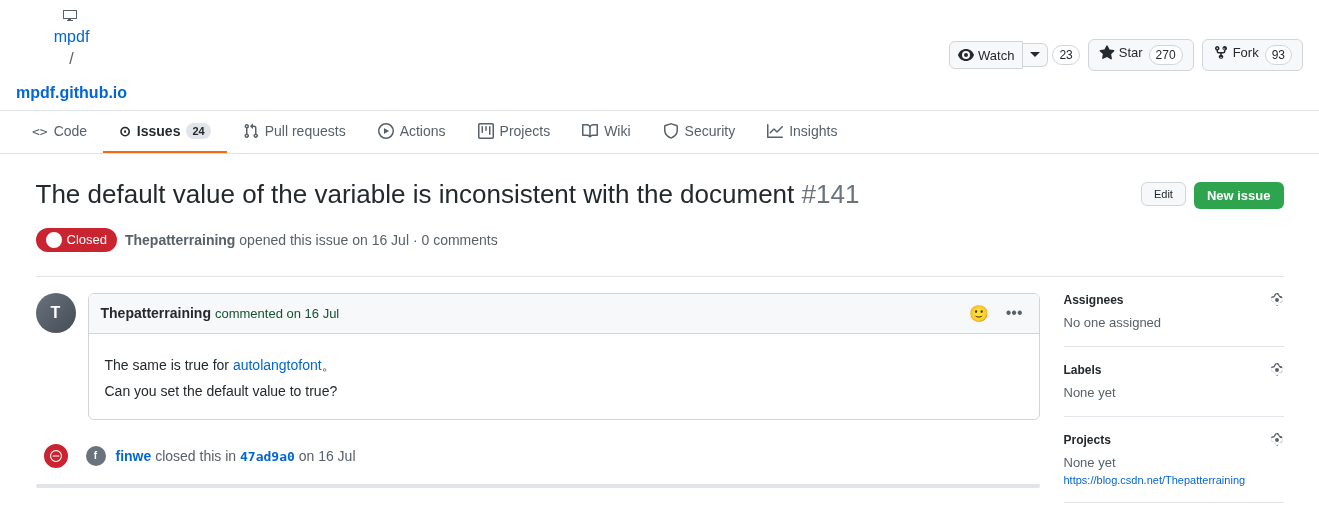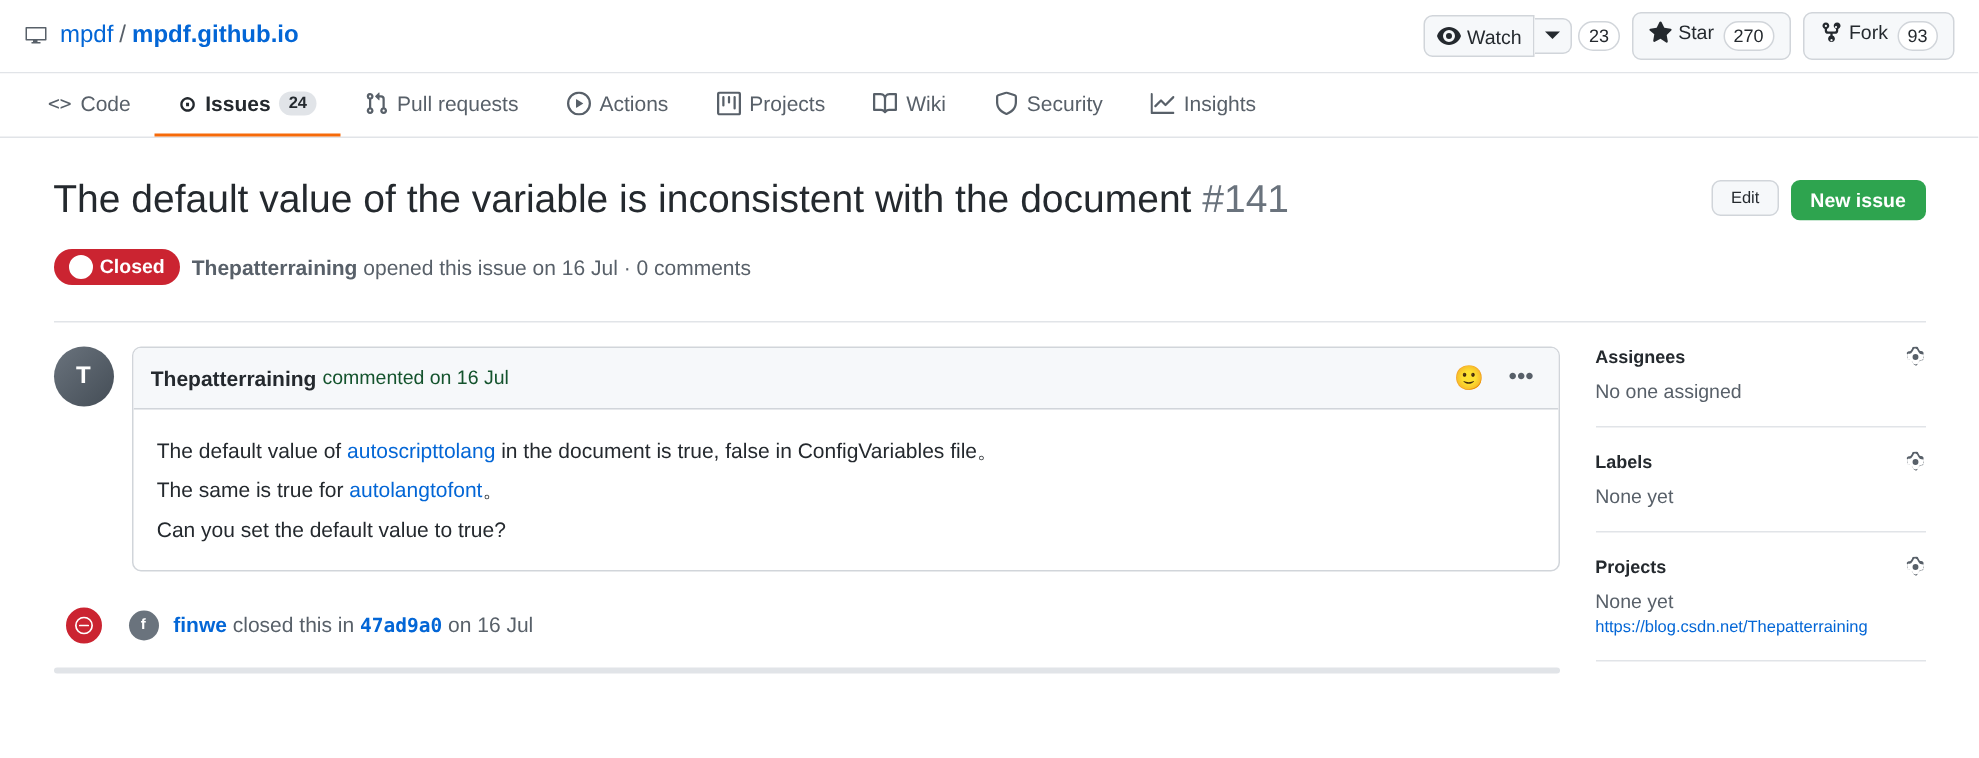--- a/index.html
+++ b/index.html
@@ -1,23 +1,23 @@
 <!DOCTYPE html>
 <html><head>
   <meta charset="utf-8">
   <style>
     * { box-sizing: border-box; margin: 0; padding: 0; }
     body { font-family: -apple-system, BlinkMacSystemFont, "Segoe UI", Helvetica, Arial, sans-serif; font-size: 14px; color: #24292e; background: #fff; }
 
     
     .top-bar { display: flex; align-items: center; justify-content: space-between; padding: 8px 16px; border-bottom: 1px solid #e1e4e8; background: #fff; }
-    .repo-title { display: flex; align-items: center; gap: 4px; font-size: 16px; }
+    .repo-title { display: flex; align-items: center; gap: 4px; font-size: 16px; flex-direction: column; }
     .repo-title .org { color: #0366d6; text-decoration: none; }
     .repo-title .sep { color: #586069; }
-    .repo-title .repo { color: #0366d6; font-weight: 600; text-decoration: none; }
+    .repo-title .repo { color: #0366d6; font-weight: 600; text-decoration: none; margin-top: 12px; }
     .repo-actions { display: flex; align-items: center; gap: 8px; }
     .repo-btn { display: flex; align-items: flex-start; gap: 4px; padding: 5px 10px; border: 1px solid #d1d5da; border-radius: 6px; background: #f6f8fa; font-size: 13px; cursor: pointer; color: #24292e; text-decoration: none; }
     .repo-btn .count { padding: 2px 6px; background: #fff; border: 1px solid #d1d5da; border-radius: 10px; font-size: 12px; margin-left: 2px; }
     .watch-btn { display: flex; align-items: center; gap: 0; }
     .watch-main { display: flex; align-items: center; gap: 4px; padding: 5px 8px; border: 1px solid #d1d5da; border-radius: 6px 0 0 6px; background: #f6f8fa; font-size: 13px; cursor: pointer; color: #24292e; }
     .watch-caret { display: flex; align-items: center; padding: 5px 6px; border: 1px solid #d1d5da; border-left: none; border-radius: 0 6px 6px 0; background: #f6f8fa; font-size: 13px; cursor: pointer; color: #24292e; }
     .watch-count { padding: 2px 6px; background: #fff; border: 1px solid #d1d5da; border-radius: 10px; font-size: 12px; margin-left: 4px; }
 
     
     .nav-tabs { display: flex; align-items: center; padding: 0 16px; border-bottom: 1px solid #e1e4e8; background: #fff; }
@@ -32,21 +32,21 @@
     .issue-header { display: flex; align-items: flex-start; justify-content: space-between; margin-bottom: 16px; }
     .issue-title-area { flex: 1; }
     .issue-title { font-size: 26px; font-weight: 400; color: #24292e; line-height: 1.3; }
     .issue-title .issue-num { color: #6a737d; font-weight: 400; }
     .issue-header-actions { display: flex; gap: 8px; margin-left: 16px; flex-shrink: 0; align-items: flex-start; padding-top: 4px; }
     .btn-edit { padding: 5px 12px; border: 1px solid #d1d5da; border-radius: 6px; background: #f6f8fa; font-size: 11px; cursor: pointer; color: #24292e; }
     .btn-new-issue { padding: 5px 12px; border: 1px solid transparent; border-radius: 6px; background: #2ea44f; color: #fff; font-size: 13px; cursor: pointer; font-weight: 600; }
 
     
     .issue-meta { display: flex; align-items: center; gap: 8px; margin-bottom: 24px; }
-    .status-badge { display: flex; align-items: center; gap: 5px; padding: 4px 10px; border-radius: 20px; font-size: 13px; font-weight: 700; color: #fff; }
+    .status-badge { display: flex; align-items: center; gap: 5px; padding: 4px 10px; border-radius: 20px; font-size: 13px; font-weight: 400; color: #fff; }
     .status-badge.closed { background: #cb2431; }
     .meta-text { color: #586069; font-size: 14px; }
     .meta-text a { color: #586069; font-weight: 600; text-decoration: none; }
 
     
     .content-layout { display: flex; gap: 24px; }
     .content-main { flex: 1; min-width: 0; }
     .content-sidebar { width: 220px; flex-shrink: 0; }
 
     
@@ -227,23 +227,20 @@
             <div class="comment-header-left">
               <span class="comment-author">Thepatterraining</span>
               <span class="comment-time">commented on 16 Jul</span>
             </div>
             <div class="comment-header-right">
               <button class="comment-action-btn" title="Add reaction">🙂</button>
               <button class="comment-action-btn" title="More options">•••</button>
             </div>
           </div>
           <div class="comment-body">
-            <p>
-              <span>The default value of </span><a href="#">autoscripttolang</a><span> in the document is true,  false in ConfigVariables file。</span>
-            </p>
             <p style="margin-top:4px">
               <span>The same is true for </span><a href="#">autolangtofont</a><span>。</span>
             </p>
             <p style="margin-top:4px">Can you set the default value to true?</p>
           </div>
         </div>
       </div>
 
       <div class="timeline-item">
         <div class="timeline-icon-wrap">

